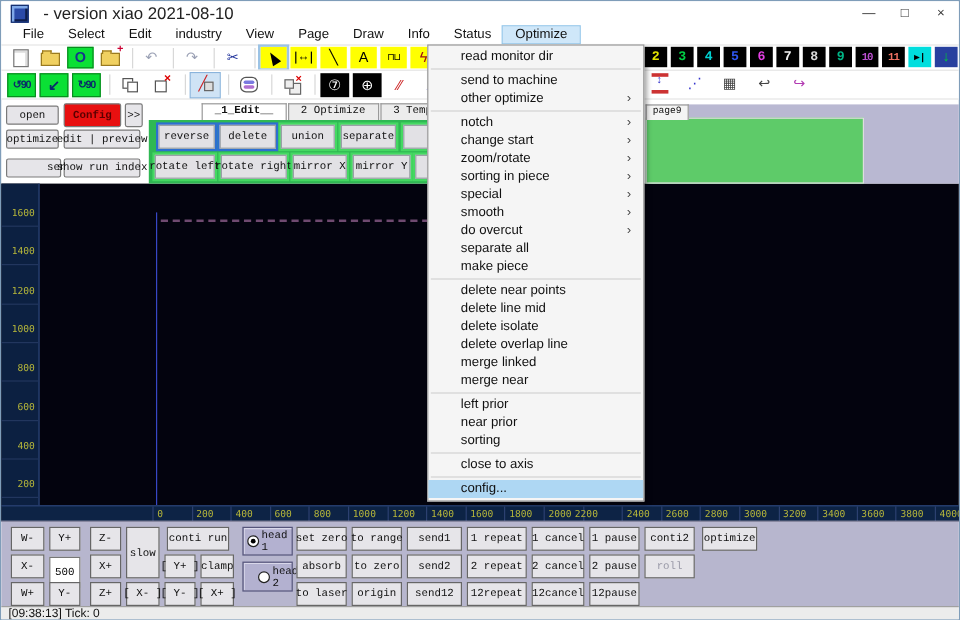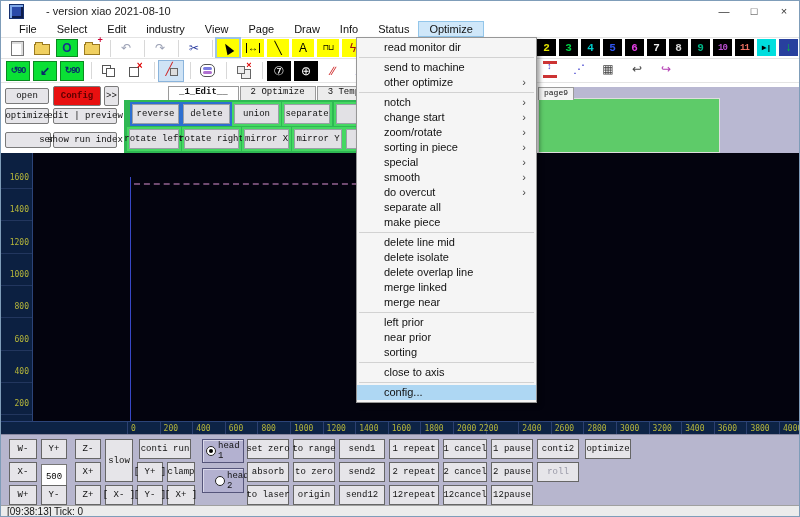--- a/index.html
+++ b/index.html
@@ -2,21 +2,21 @@
 <html><head>
 <meta charset="utf-8">
 <style>
   html,body{margin:0;padding:0;background:#888;}
   .window{position:relative;width:800px;height:517px;background:#ffffff;border:1px solid #7f9db9;
           box-sizing:border-box;overflow:hidden;font-family:"Liberation Sans",sans-serif;color:#111;}
   
   .titlebar{position:absolute;left:0;top:0;width:100%;height:20px;background:#fff;display:flex;align-items:center;}
   .appicon{width:13px;height:13px;margin-left:8px;background:#2a4aa8;border:1px solid #16306e;
            box-shadow:inset 2px 2px 0 #7fa8e8,inset -2px -2px 0 #0d1d4a;}
-  .title-text{margin-left:22px;font-size:11px;color:#222;}
+  .title-text{margin-left:12px;font-size:14px;color:#222;}
   .winctl{margin-left:auto;display:flex;}
   .winctl span{width:30px;text-align:center;font-size:11px;color:#333;line-height:20px;cursor:default;}
   
   .menubar{position:absolute;left:0;top:20px;width:100%;height:16px;background:#fff;display:flex;
            align-items:center;font-size:11px;padding-left:8px;box-sizing:border-box;}
   .mb-item{padding:1px 10px;white-space:nowrap;}
   .mb-item.active{background:#cfe7f9;outline:1px solid #93c6ea;}
   
   .toolbar{position:absolute;left:0;width:100%;background:#fff;display:flex;align-items:center;
            padding-left:5px;box-sizing:border-box;border-top:1px solid #e4e4e4;}
@@ -448,20 +448,21 @@
       <div class="mi"><span class="lbl">notch</span><span class="sub">›</span></div>
       <div class="mi"><span class="lbl">change start</span><span class="sub">›</span></div>
       <div class="mi"><span class="lbl">zoom/rotate</span><span class="sub">›</span></div>
       <div class="mi"><span class="lbl">sorting in piece</span><span class="sub">›</span></div>
       <div class="mi"><span class="lbl">special</span><span class="sub">›</span></div>
       <div class="mi"><span class="lbl">smooth</span><span class="sub">›</span></div>
       <div class="mi"><span class="lbl">do overcut</span><span class="sub">›</span></div>
       <div class="mi"><span class="lbl">separate all</span></div>
       <div class="mi"><span class="lbl">make piece</span></div>
       <div class="msep"></div>
+      <div class="mi"><span class="lbl">delete near points</span></div>
       <div class="mi"><span class="lbl">delete line mid</span></div>
       <div class="mi"><span class="lbl">delete isolate</span></div>
       <div class="mi"><span class="lbl">delete overlap line</span></div>
       <div class="mi"><span class="lbl">merge linked</span></div>
       <div class="mi"><span class="lbl">merge near</span></div>
       <div class="msep"></div>
       <div class="mi"><span class="lbl">left prior</span></div>
       <div class="mi"><span class="lbl">near prior</span></div>
       <div class="mi"><span class="lbl">sorting</span></div>
       <div class="msep"></div>

